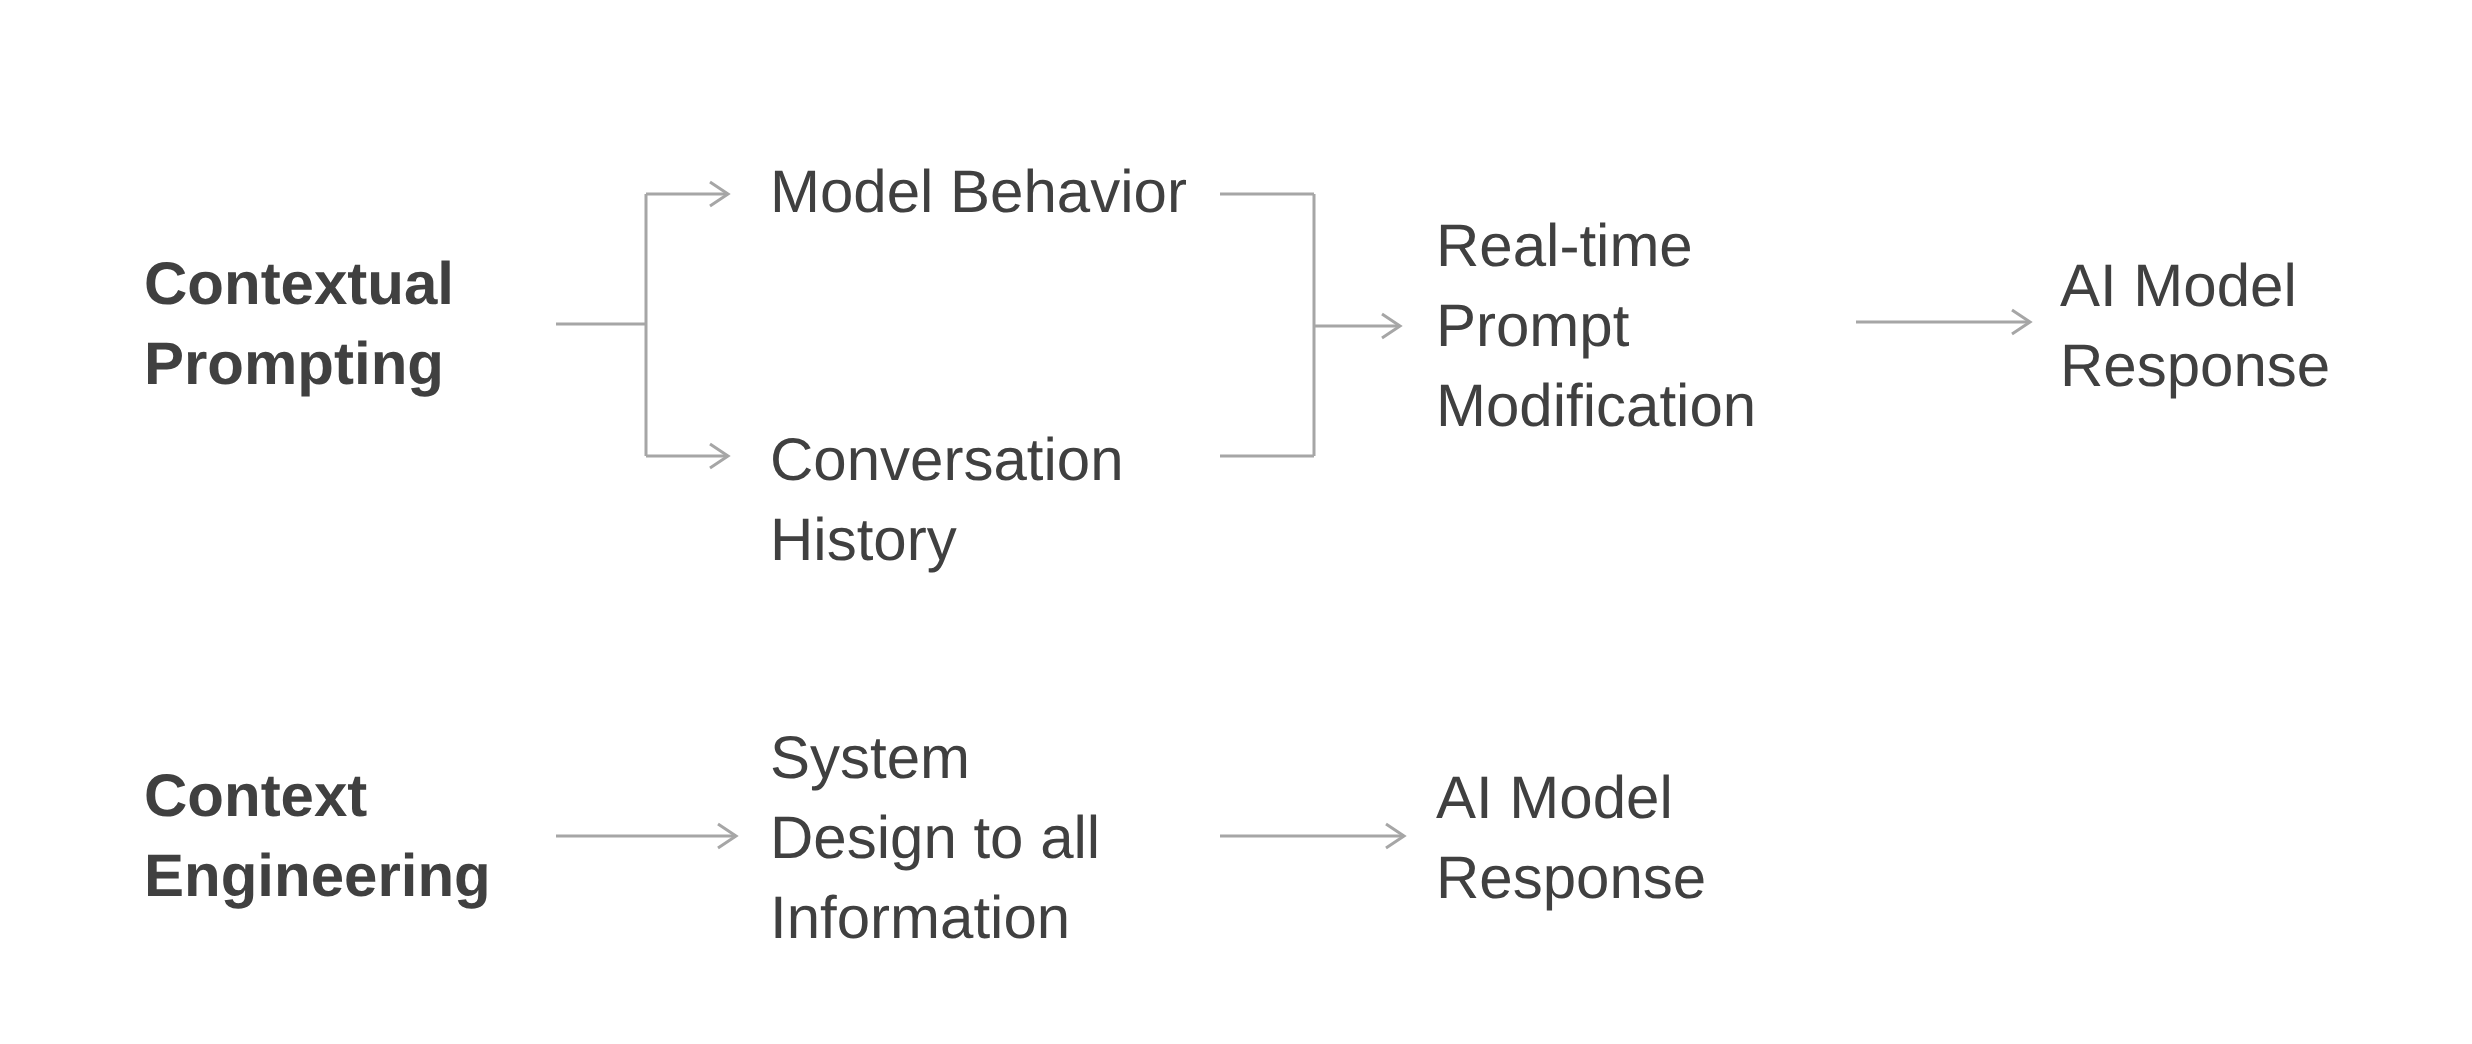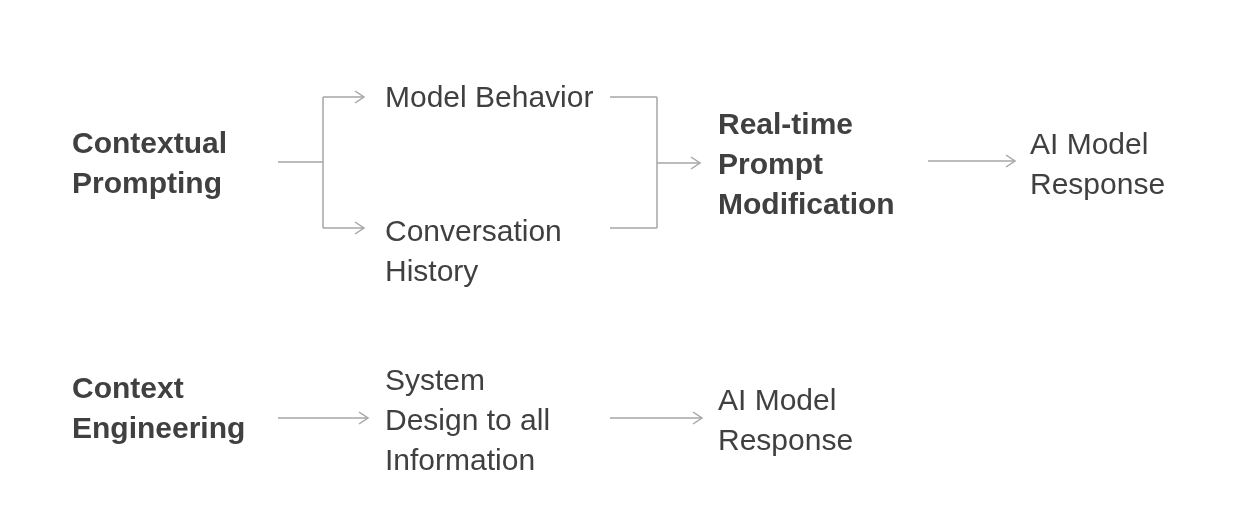--- a/index.html
+++ b/index.html
@@ -68,28 +68,28 @@
   </svg>
 
   <div class="node bold" style="left:72px; top:123px;">Contextual
 Prompting</div>
 
   <div class="node" style="left:385px; top:77px;">Model Behavior</div>
 
   <div class="node" style="left:385px; top:191px;margin-top:20px;">Conversation
 History</div>
 
-  <div class="node" style="left:718px; top:104px;font-weight:bold;">Real-time
+  <div class="node" style="left:718px; top:104px;">Real-time
 Prompt
 Modification</div>
 
   <div class="node" style="left:1030px; top:124px;">AI Model
 Response</div>
 
-  <div class="node bold" style="left:72px; top:368px;">Context
+  <div class="node bold" style="left:72px; top:379px;">Context
 Engineering</div>
 
   <div class="node" style="left:385px; top:360px;">System
 Design to all
 Information</div>
 
   <div class="node" style="left:718px; top:380px;">AI Model
 Response</div>
 
 </div>

